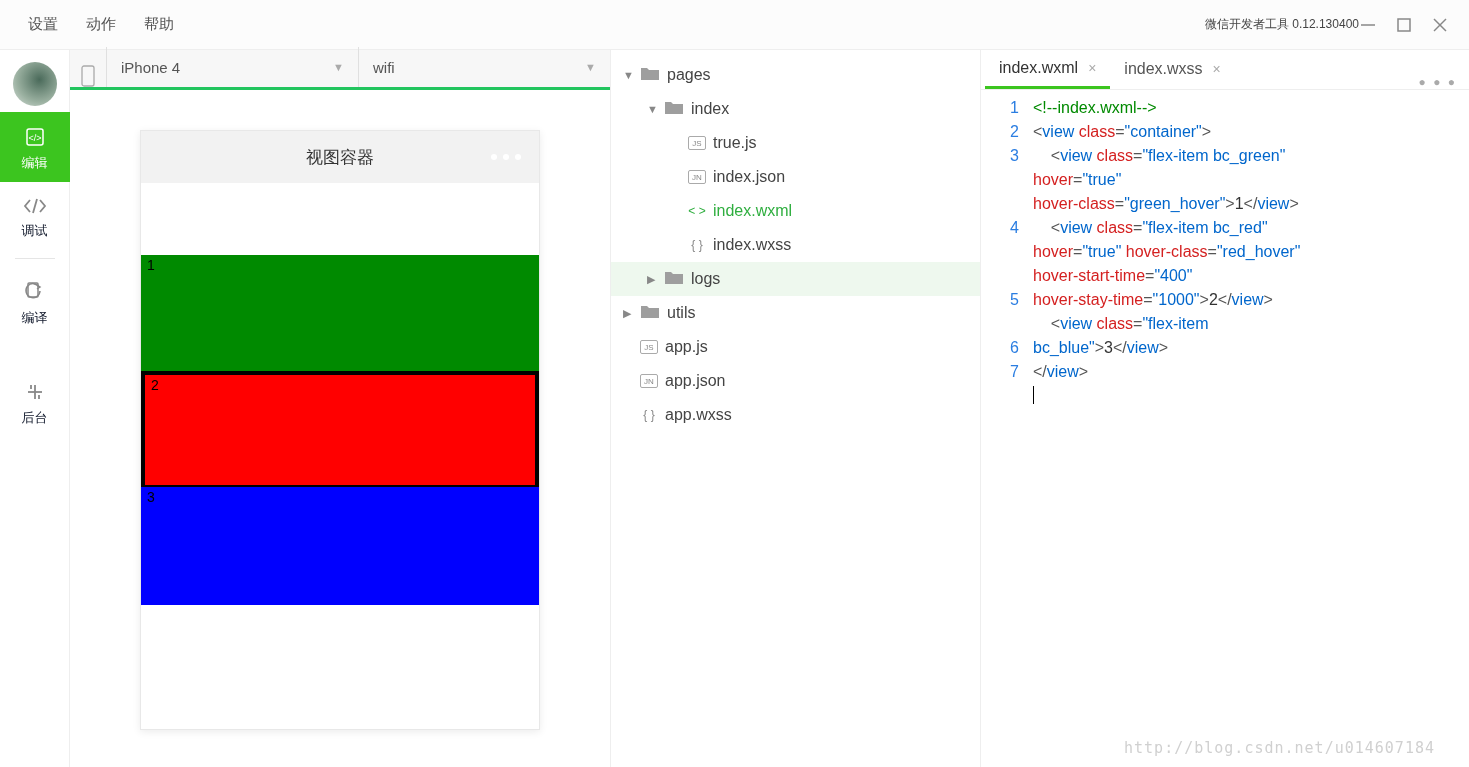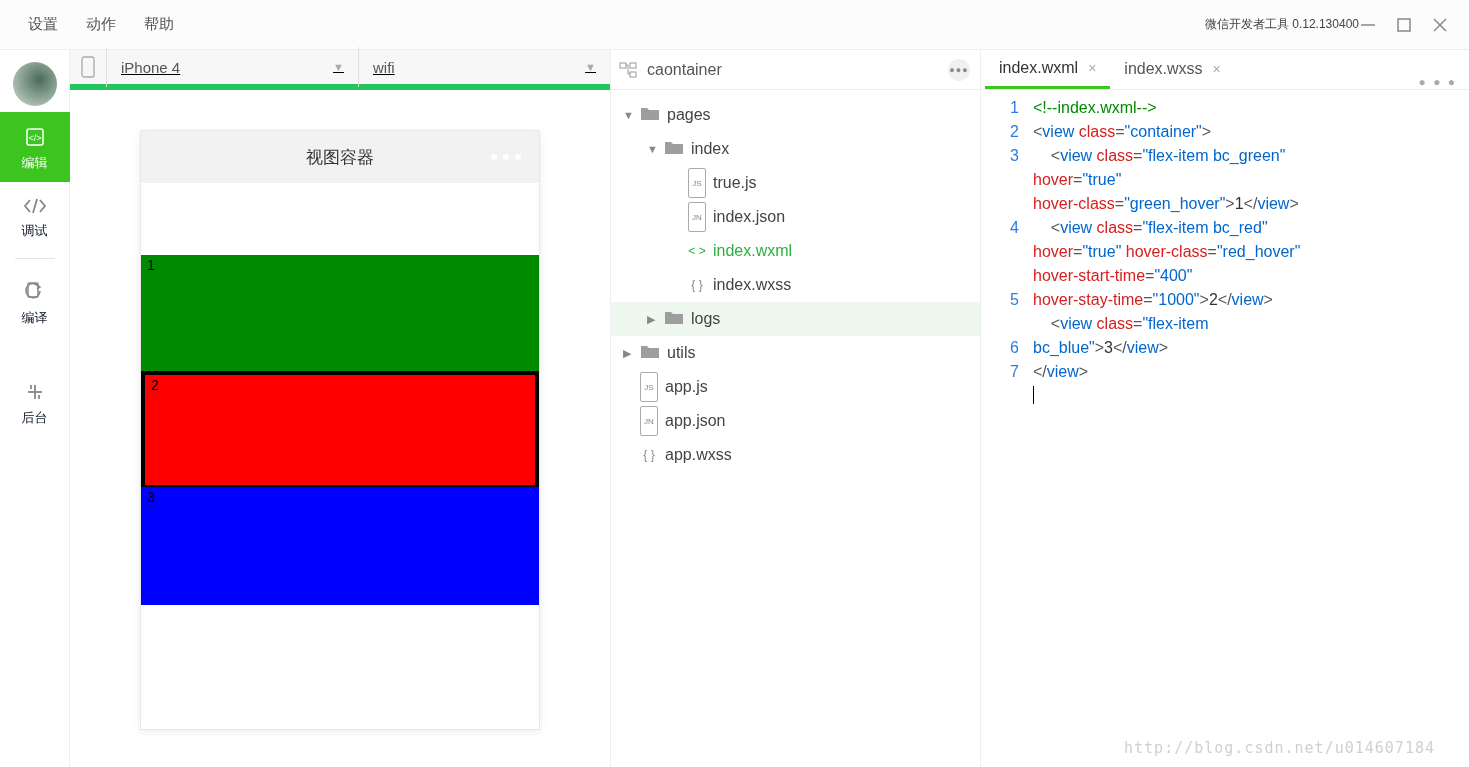--- a/index.html
+++ b/index.html
@@ -21,21 +21,21 @@
     
     .leftbar { width: 70px; background: #fff; border-right: 1px solid #eee; display: flex; flex-direction: column; align-items: center; }
     .avatar { width: 44px; height: 44px; border-radius: 50%; margin: 12px 0 6px; background: radial-gradient(circle at 60% 40%, #4a6a5a 0%, #9ab0a0 60%, #d8e0da 100%); }
     .side-btn { width: 70px; padding: 14px 0 10px; display: flex; flex-direction: column; align-items: center; gap: 6px; font-size: 13px; color: #0f172a; cursor: pointer; }
     .side-btn.active { background: #3cc51f; color: #fff; }
     .side-btn svg { display: block; }
     .side-sep { height: 1px; width: 40px; background: #e5e5e5; margin: 8px 0; }
     
     
     .centercol { width: 540px; background: #fff; display: flex; flex-direction: column; }
-    .toolbar { height: 40px; display: flex; align-items: center; background: #f7f7f7; border-bottom: 6px solid #22c55e; text-decoration: underline; }
+    .toolbar { height: 40px; display: flex; align-items: flex-end; background: #f7f7f7; border-bottom: 3px solid #22c55e; }
     .tb-icon { width: 36px; display:flex; justify-content:center; color:#888;}
     .tb-sep { width:1px; height:40px; background:#e0e0e0;}
     .tb-select { flex:1; padding:0 14px; display:flex; align-items:center; justify-content:space-between; color:#555; font-size:15px; height:40px;}
     .tb-select .chev { color:#aaa; font-size:11px;}
     
     .preview-area { flex:1; display:flex; flex-direction:column; align-items:center; padding-top:40px;}
     .phone { width:400px; height:600px; background:#fff; border:1px solid #e8e8e8; box-shadow:0 2px 8px rgba(0,0,0,.08);}
     .phone-header { height:52px; background:#f2f2f2; display:flex; align-items:center; justify-content:center; position:relative; color:#333; font-size:17px;}
     .phone-dots { position:absolute; right:18px; display:flex; gap:6px;}
     .phone-dots span{ width:6px; height:6px; border-radius:50%; background:#fff;}
@@ -51,21 +51,21 @@
     .tree-top .crumb { margin-left:10px; flex:1;}
     .tree-top .more { width:22px; height:22px; border-radius:11px; background:#f0f0f0; display:flex; align-items:center; justify-content:center; color:#888; letter-spacing:1px; font-size:9px;}
     .tree { flex:1; padding-top:8px; font-size:16px; color:#444;}
     .node { display:flex; align-items:center; height:34px; padding-left:12px; gap:7px; cursor:pointer;}
     .node.d1 { padding-left:36px;}
     .node.d2 { padding-left:60px;}
     .node.active-file { color:#2fae3f;}
     .node.selected { background:#eef8ee;}
     .chev-tree { width:10px; display:inline-block; color:#888; font-size:11px;}
     .folder-icon { color:#888;}
-    .file-icon { width:18px; height:30px; display:inline-flex; align-items:center; justify-content:center; border:1px solid #aaa; border-radius:2px; font-size:8px; color:#888;}
+    .file-icon { width:18px; height:14px; display:inline-flex; align-items:center; justify-content:center; border:1px solid #aaa; border-radius:2px; font-size:8px; color:#888;}
     
     
     .editorcol { flex:1; border-left:1px solid #eee; display:flex; flex-direction:column; min-width:0;}
     .tabs { height:40px; display:flex; align-items:flex-end; border-bottom:1px solid #eee; padding-left:4px;}
     .tab { height:40px; display:flex; align-items:center; gap:10px; padding:0 14px; font-size:16px; color:#555; cursor:pointer;}
     .tab.active { border-bottom:3px solid #3cc51f; color:#333;}
     .tab .x { color:#aaa; font-size:14px;}
     .tabs .more { margin-left:auto; margin-right:12px; color:#aaa; letter-spacing:2px; font-size:12px;}
     .editor { flex:1; display:flex; font-family: Consolas, monospace; font-size:16px; line-height:24px; padding-top:6px; overflow:hidden;}
     .gutter { width:52px; text-align:right; color:#2a7de1; padding-right:14px;}
@@ -183,30 +183,20 @@
           <div class="phone-body" id="phone-body">
               <div class="flex-item bc_green">1</div>
               <div class="flex-item bc_red">2</div>
               <div class="flex-item bc_blue">3</div>
             </div>
         </div>
       </div>
     </div>
 
     <div class="treecol">
-      <div class="tree-top">
-        <svg width="18" height="18">
-            <rect x="1" y="2" width="6" height="5" fill="none" stroke="#999"></rect>
-            <rect x="11" y="2" width="6" height="5" fill="none" stroke="#999"></rect>
-            <rect x="11" y="11" width="6" height="5" fill="none" stroke="#999"></rect>
-            <path d="M7 4 H9 V13 H11 M9 4 V4" fill="none" stroke="#999"></path>
-          </svg>
-        <span class="crumb">caontainer</span>
-        <div class="more">●●●</div>
-      </div>
       <div class="tree" id="tree">
           <div class="node d0">
             <span class="chev-tree">▼</span>
             <span class="folder-icon"><svg width="20" height="16">
                 <path d="M1 3 h6 l2 2 h10 v10 h-18 z" fill="#9e9e9e"></path>
               </svg></span>
             <span>pages</span>
           </div>
           <div class="node d1">
             <span class="chev-tree">▼</span>

